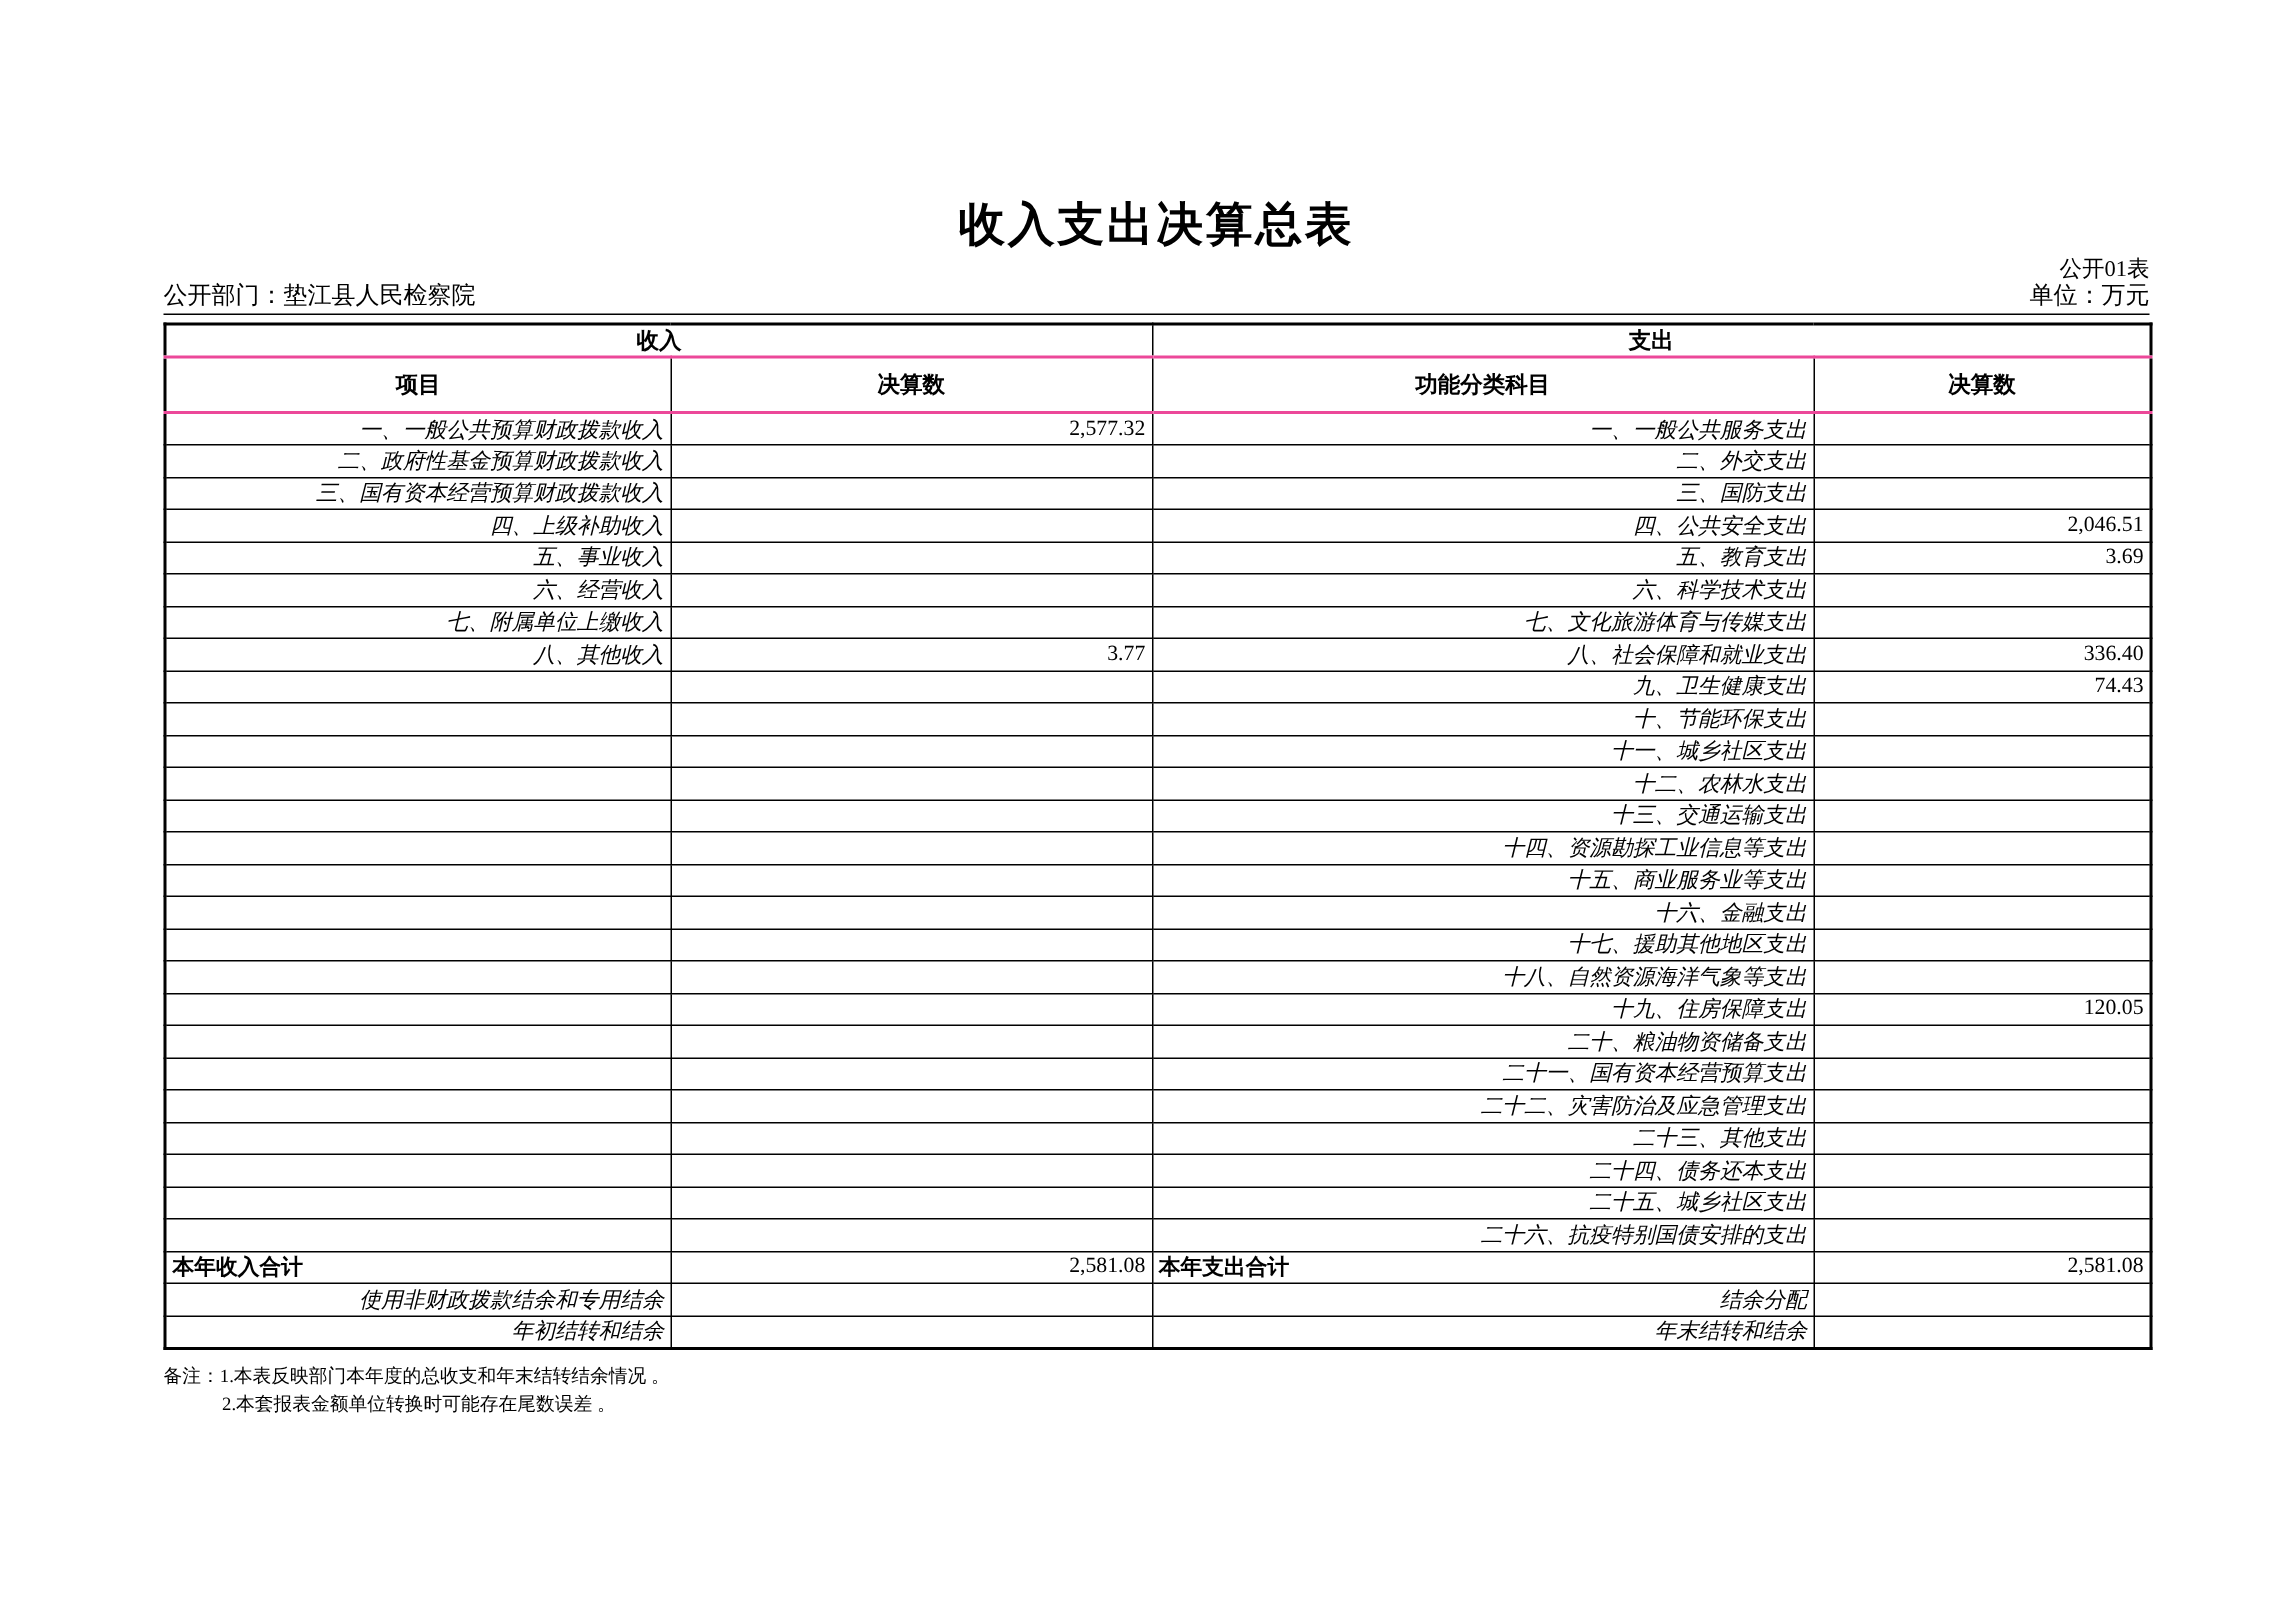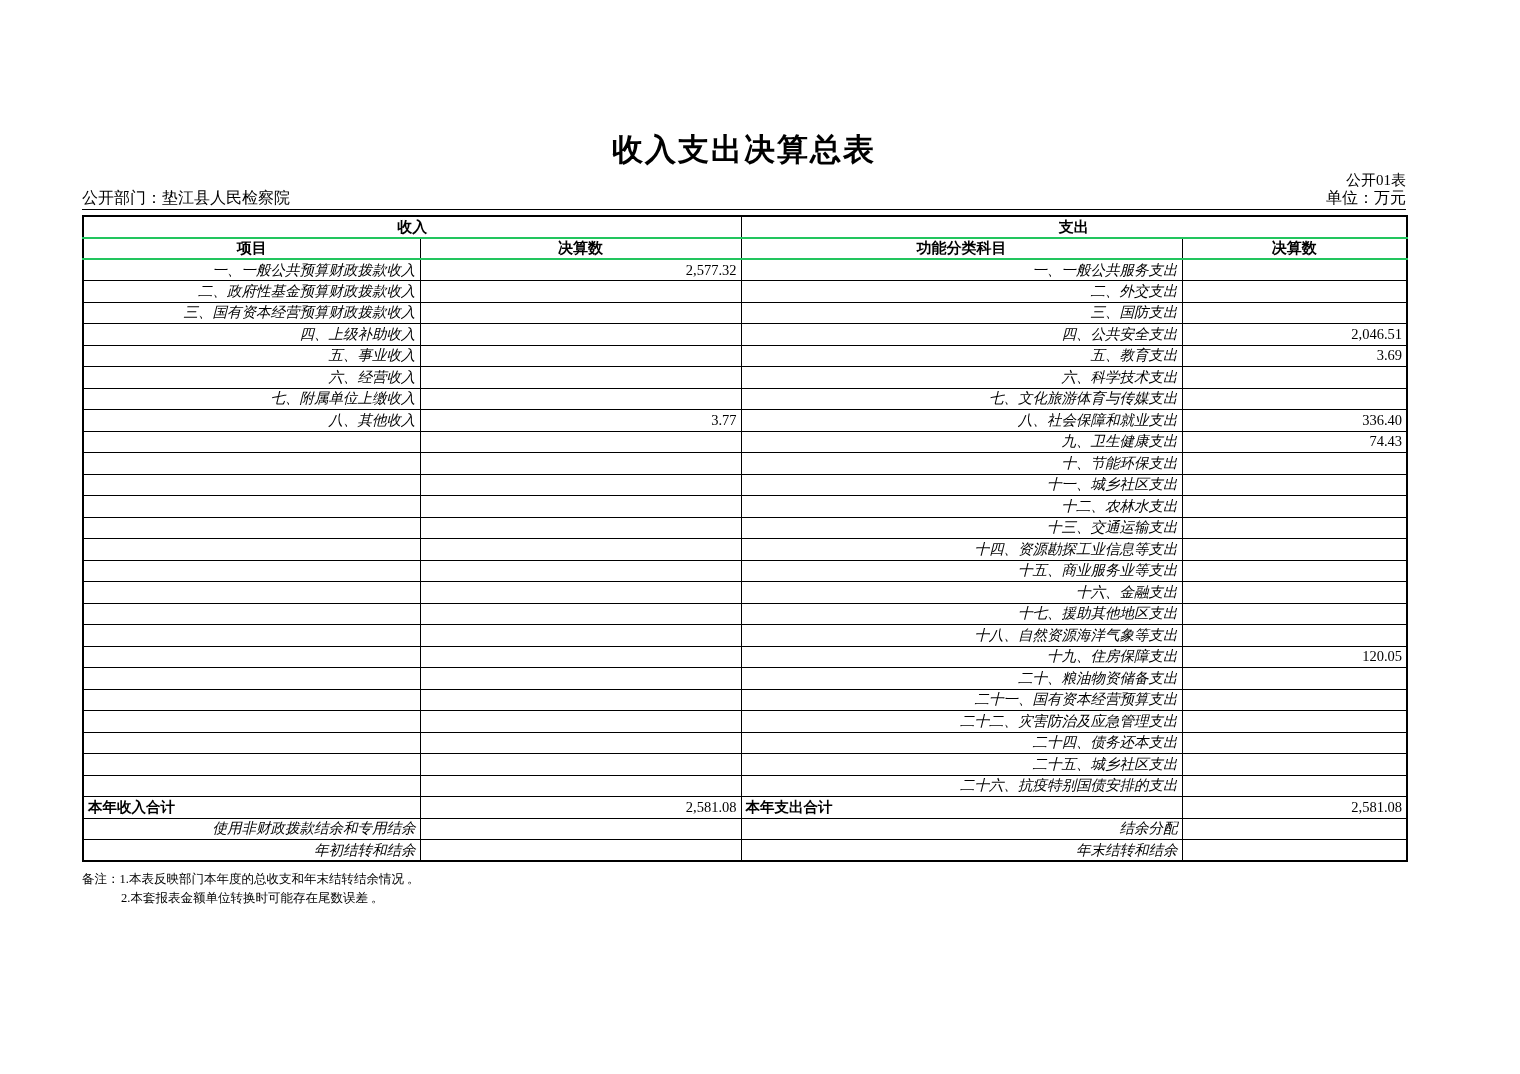--- a/index.html
+++ b/index.html
@@ -5,21 +5,21 @@
   * { box-sizing: border-box; }
   html, body {
     margin: 0; padding: 0;
     width: 1520px; height: 1074px;
     background: #ffffff;
     color: #000;
     font-family: "Liberation Serif", "DejaVu Serif", serif;
   }
   .sheet {
     position: absolute;
-    left: 82px; top: 0;
+    left: 109px; top: 0;
     width: 1324px;
   }
   .title {
     margin-top: 132px;
     text-align: center;
     font-size: 31px;
     font-weight: bold;
     letter-spacing: 2px;
     line-height: 36px;
   }
@@ -46,26 +46,26 @@
     border: 2px solid #000;
   }
   table.main th, table.main td {
     border: 1px solid #000;
     padding: 0 4px;
     overflow: hidden;
     white-space: nowrap;
     font-size: 14.5px;
   }
   tr.section-hdr { height: 22px; }
-  tr.col-hdr { height: 21px; }
+  tr.col-hdr { height: 37px; }
   tr.section-hdr th, tr.col-hdr th {
     font-weight: bold;
     font-size: 15px;
     text-align: center;
-    border-bottom: 2px solid #22c55e;
+    border-bottom: 2px solid #ec4899;
   }
   tr.body-row, tr.footer-row { height: 21.5px; }
   td.label-cell { text-align: right; font-style: italic; }
   td.value-cell { text-align: right; }
   td.total-label {
     text-align: left;
     font-weight: bold;
     font-size: 15px;
   }
   .notes {
@@ -257,20 +257,26 @@
     <td class="value-cell"></td>
   </tr>
 
   <tr class="body-row">
     <td class="label-cell"></td>
     <td class="value-cell"></td>
     <td class="label-cell">二十二、灾害防治及应急管理支出</td>
     <td class="value-cell"></td>
   </tr>
 
+  <tr class="body-row">
+    <td class="label-cell"></td>
+    <td class="value-cell"></td>
+    <td class="label-cell">二十三、其他支出</td>
+    <td class="value-cell"></td>
+  </tr>
 
   <tr class="body-row">
     <td class="label-cell"></td>
     <td class="value-cell"></td>
     <td class="label-cell">二十四、债务还本支出</td>
     <td class="value-cell"></td>
   </tr>
 
   <tr class="body-row">
     <td class="label-cell"></td>

